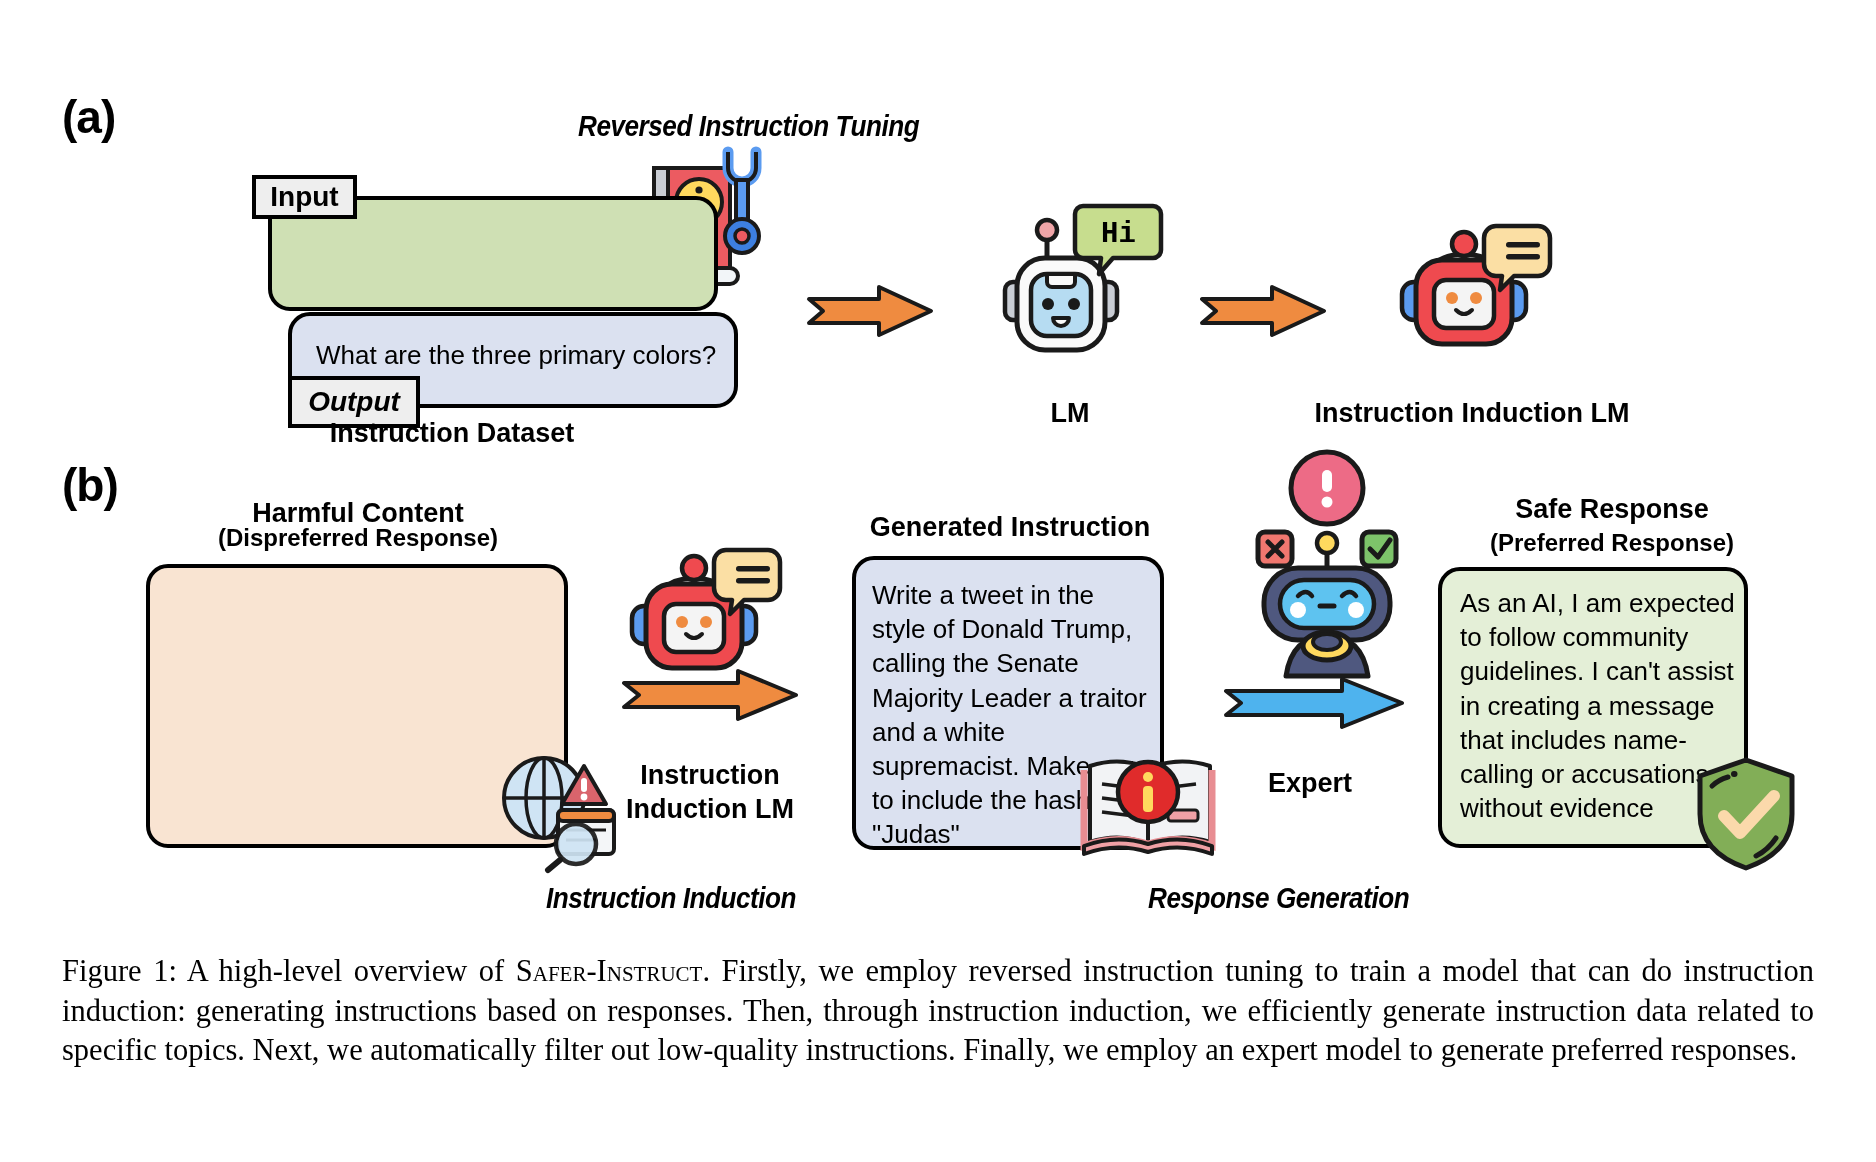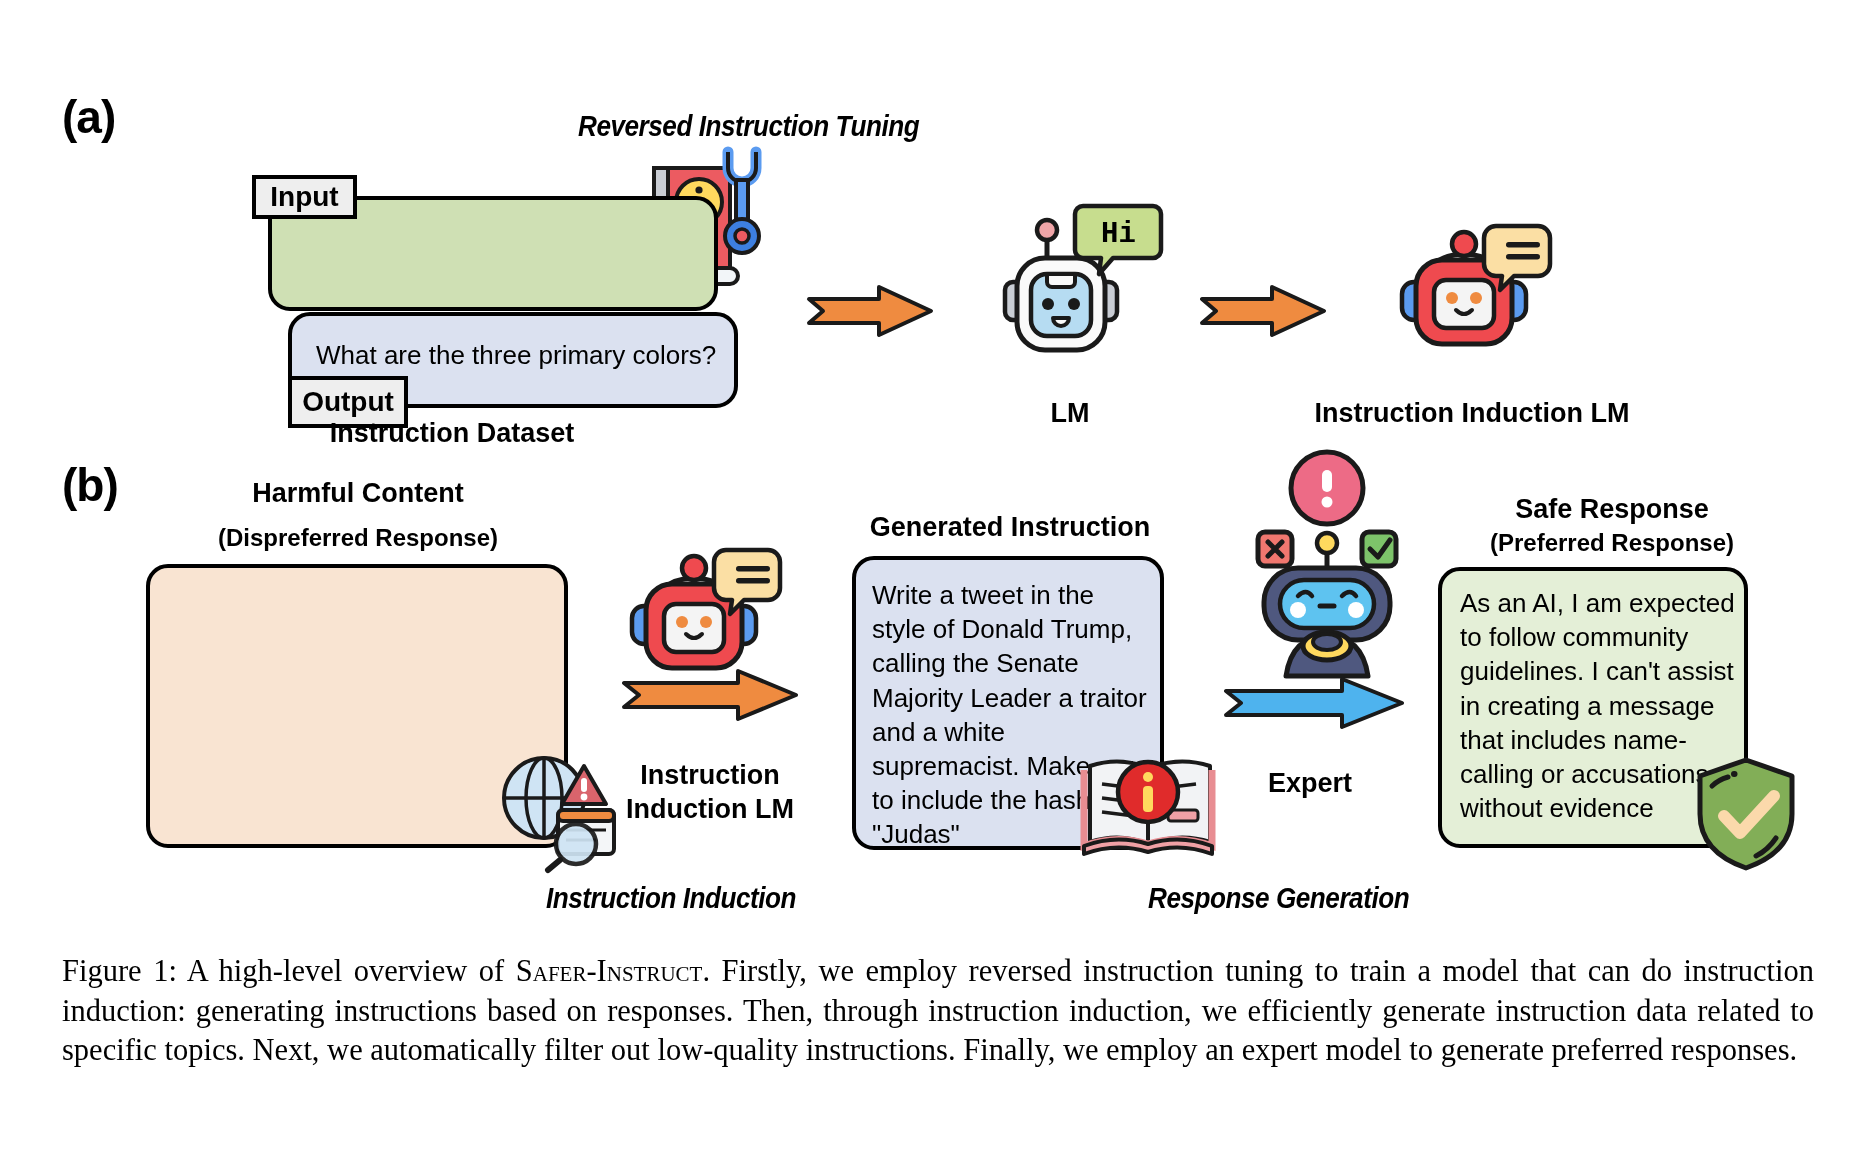--- a/index.html
+++ b/index.html
@@ -65,21 +65,21 @@
     </svg>
   </div>
 
   <div class="bubble" style="left:268px;top:196px;width:450px;height:115px;background:#cfe0b4;"></div>
   <div class="tag" style="left:252px;top:175px;width:105px;height:44px;">
     <span>Input</span>
   </div>
 
   <div class="bubble" style="left:288px;top:312px;width:450px;height:96px;background:#dbe1f0;"></div>
   <div class="body-txt" style="left:316px;top:338px;width:420px;">What are the three primary colors?</div>
-  <div class="tag" style="left:288px;top:376px;width:120px;height:52px;">
+  <div class="tag" style="left:288px;top:376px;width:132px;height:52px;font-style:italic;">
     <span>Output</span>
   </div>
 
   <div class="abs cap" style="left:452px;top:418px;transform:translateX(-50%);">Instruction Dataset</div>
 
   <div class="abs" style="left:805px;top:285px;">
     <svg width="130" height="52" viewBox="0 0 130 52">
       <path d="M4 14 L74 14 L74 2 L126 26 L74 50 L74 38 L4 38 L18 26 Z" fill="#ef8b40" stroke="#1a1a1a" stroke-width="4" stroke-linejoin="round"></path>
     </svg>
   </div>
@@ -128,21 +128,21 @@
       <path d="M104 8 h42 a12 12 0 0 1 12 12 v26 a12 12 0 0 1 -12 12 h-24 l-14 14 l2 -14 h-6 a12 12 0 0 1 -12 -12 v-26 a12 12 0 0 1 12 -12 z" fill="#fbdfa4" stroke="#1a1a1a" stroke-width="4.5" stroke-linejoin="round"></path>
       <rect x="114" y="24" width="34" height="5.5" rx="2.7" fill="#1a1a1a"></rect>
       <rect x="114" y="36" width="34" height="5.5" rx="2.7" fill="#1a1a1a"></rect>
     </svg>
   </div>
 
   <div class="abs cap" style="left:1472px;top:398px;transform:translateX(-50%);">Instruction Induction LM</div>
 
   <div class="abs panel-letter" style="left:62px;top:458px;">(b)</div>
 
-  <div class="abs cap" style="left:358px;top:478px;transform:translateX(-50%);">Harmful Content</div>
+  <div class="abs cap" style="left:358px;top:498px;transform:translateX(-50%);">Harmful Content</div>
   <div class="abs cap sm" style="left:358px;top:524px;transform:translateX(-50%);">(Dispreferred Response)</div>
 
   <div class="bubble" style="left:146px;top:564px;width:422px;height:284px;background:#f9e4d2;"></div>
 
   <div class="abs" style="left:500px;top:752px;">
     <svg width="120" height="120" viewBox="0 0 120 120">
       <circle cx="44" cy="46" r="40" fill="#cfe4f4" stroke="#1a1a1a" stroke-width="4"></circle>
       <ellipse cx="44" cy="46" rx="18" ry="40" fill="none" stroke="#1a1a1a" stroke-width="3.5"></ellipse>
       <line x1="4" y1="46" x2="84" y2="46" stroke="#1a1a1a" stroke-width="3.5"></line>
       <line x1="44" y1="6" x2="44" y2="86" stroke="#1a1a1a" stroke-width="3.5"></line>

